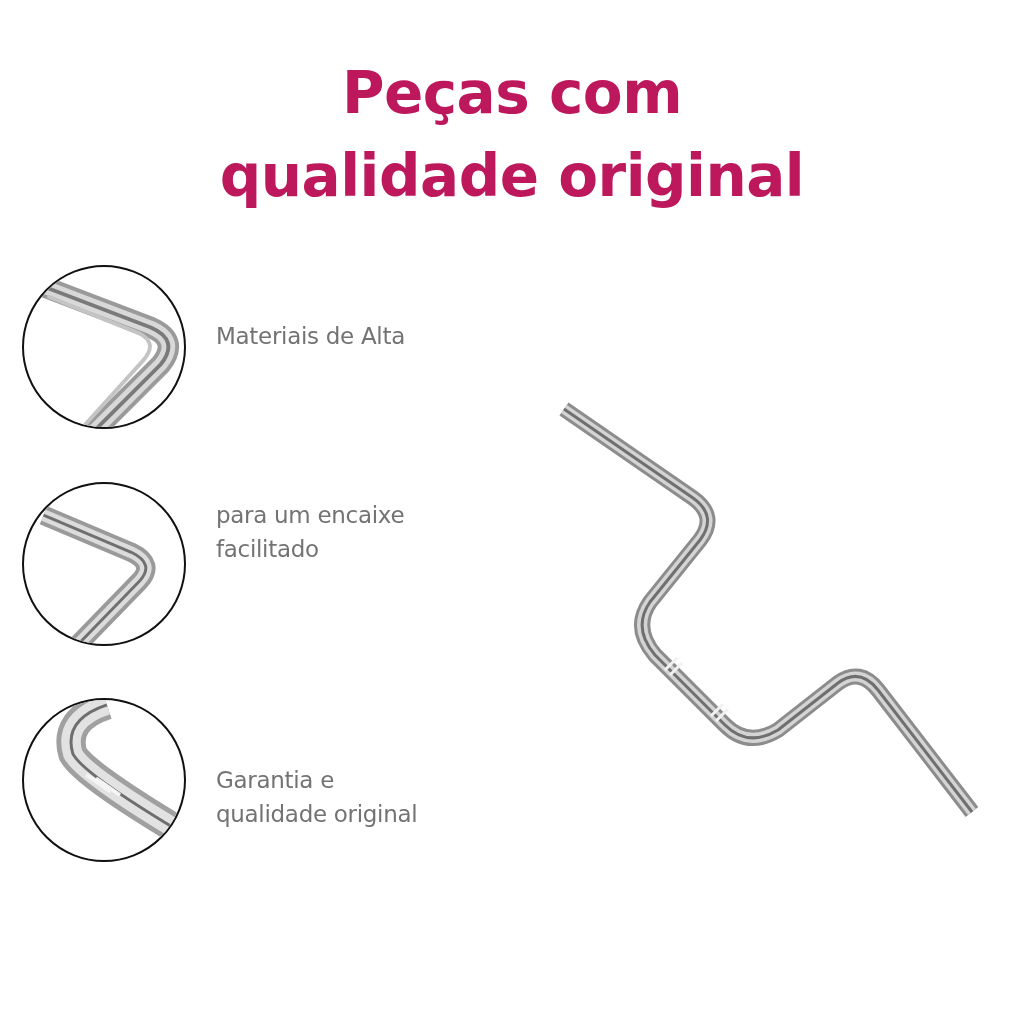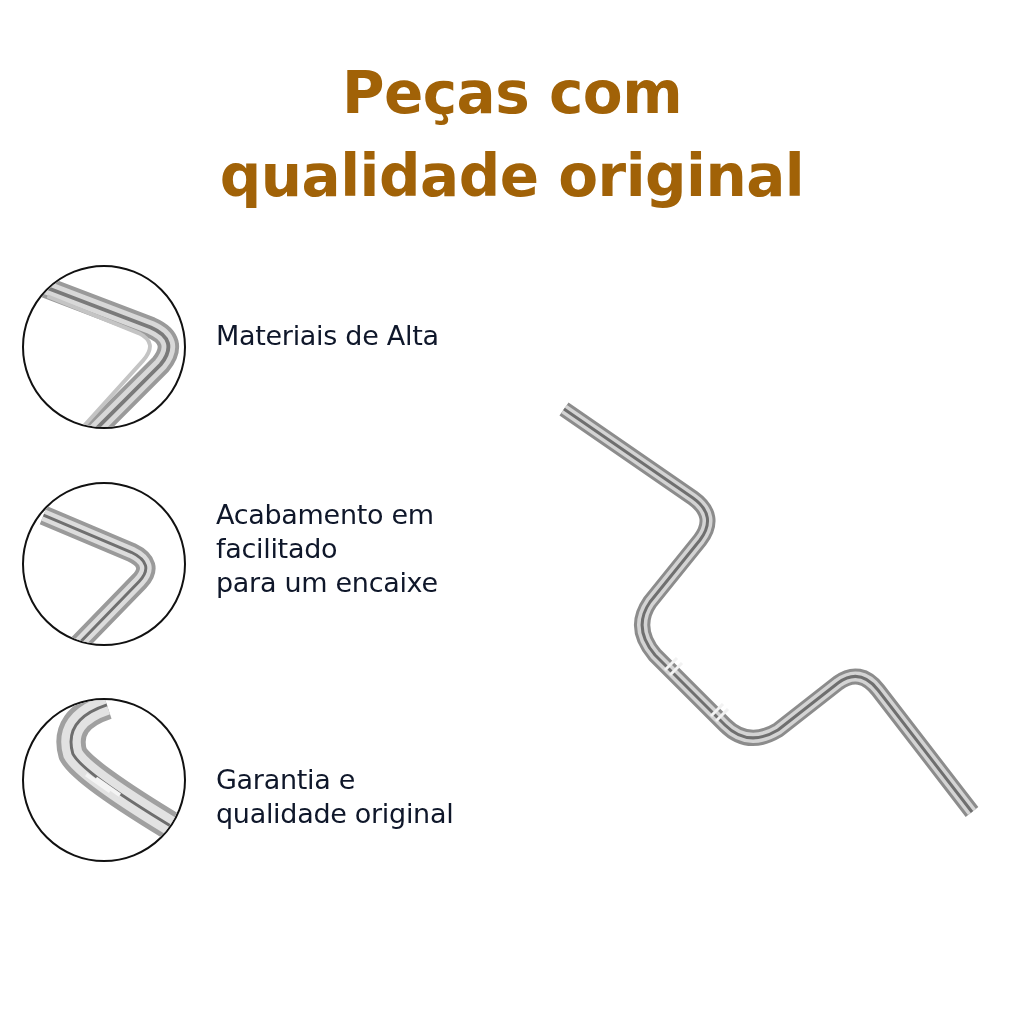--- a/index.html
+++ b/index.html
@@ -1,21 +1,21 @@
 <!DOCTYPE html>
 <html><head>
 <meta charset="utf-8">
 <style>
   html, body { margin:0; padding:0; background:#ffffff; }
   body { width:1024px; height:1024px; position:relative; overflow:hidden; font-family:"DejaVu Sans", sans-serif; color:#111; }
-  .title { position:absolute; left:0; width:1024px; top:52px; text-align:center; font-family:"DejaVu Sans", sans-serif; font-weight:bold; font-size:58px; line-height:83px; letter-spacing:-0.5px; color:#a16207; }
+  .title { position:absolute; left:0; width:1024px; top:52px; text-align:center; font-family:"DejaVu Sans", sans-serif; font-weight:bold; font-size:58px; line-height:83px; letter-spacing:-0.5px; color:#be185d; }
   .title div { white-space:nowrap; }
   .feature-circle { position:absolute; left:22px; width:164px; height:164px; border:2.5px solid #111; border-radius:50%; overflow:hidden; background:#fff; box-sizing:border-box; }
   .feature-circle svg { width:100%; height:100%; display:block; }
-  .feature-text { position:absolute; left:216px; font-family:"DejaVu Sans", sans-serif; font-size:27px; line-height:34px; color:#0f172a; font-weight:normal; letter-spacing:-0.3px; }
+  .feature-text { position:absolute; left:216px; font-family:"DejaVu Sans", sans-serif; font-size:23px; line-height:34px; color:#737373; font-weight:normal; letter-spacing:-0.3px; }
   .feature-text div { white-space:nowrap; }
   .product { position:absolute; left:0; top:0; width:1024px; height:1024px; pointer-events:none; }
 </style>
 </head>
 <body>
 
 <div class="title">
   <div>Peças com</div>
   <div>qualidade original</div>
 </div>
@@ -40,23 +40,22 @@
 </div>
 
 <div class="feature-circle" style="top:482px;">
   <svg viewBox="0 0 164 164">
     <path d="M20 32 L110 70 Q135 82 118 100 L50 170" fill="none" stroke="#9a9a9a" stroke-width="20"></path>
     <path d="M20 32 L110 70 Q135 82 118 100 L50 170" fill="none" stroke="#dcdcdc" stroke-width="12"></path>
     <path d="M20 32 L110 70 Q135 82 118 100 L50 170" fill="none" stroke="#707070" stroke-width="3"></path>
   </svg>
 </div>
 <div class="feature-text" style="top:498px;">
-  <div>Acabamento em</div>
+  <div>para um encaixe</div>
   <div>facilitado</div>
-  <div>para um encaixe</div>
 </div>
 
 <div class="feature-circle" style="top:698px;">
   <svg viewBox="0 0 164 164">
     <path d="M85 5 Q40 20 50 55 Q60 75 160 135" fill="none" stroke="#a0a0a0" stroke-width="30"></path>
     <path d="M85 5 Q40 20 50 55 Q60 75 160 135" fill="none" stroke="#e2e2e2" stroke-width="20"></path>
     <path d="M85 5 Q40 20 50 55 Q60 75 160 135" fill="none" stroke="#6e6e6e" stroke-width="3"></path>
     <rect x="74" y="70" width="4" height="30" fill="#f4f4f4" transform="rotate(-55 76 85)"></rect>
     <rect x="84" y="74" width="4" height="30" fill="#f4f4f4" transform="rotate(-55 86 89)"></rect>
   </svg>

